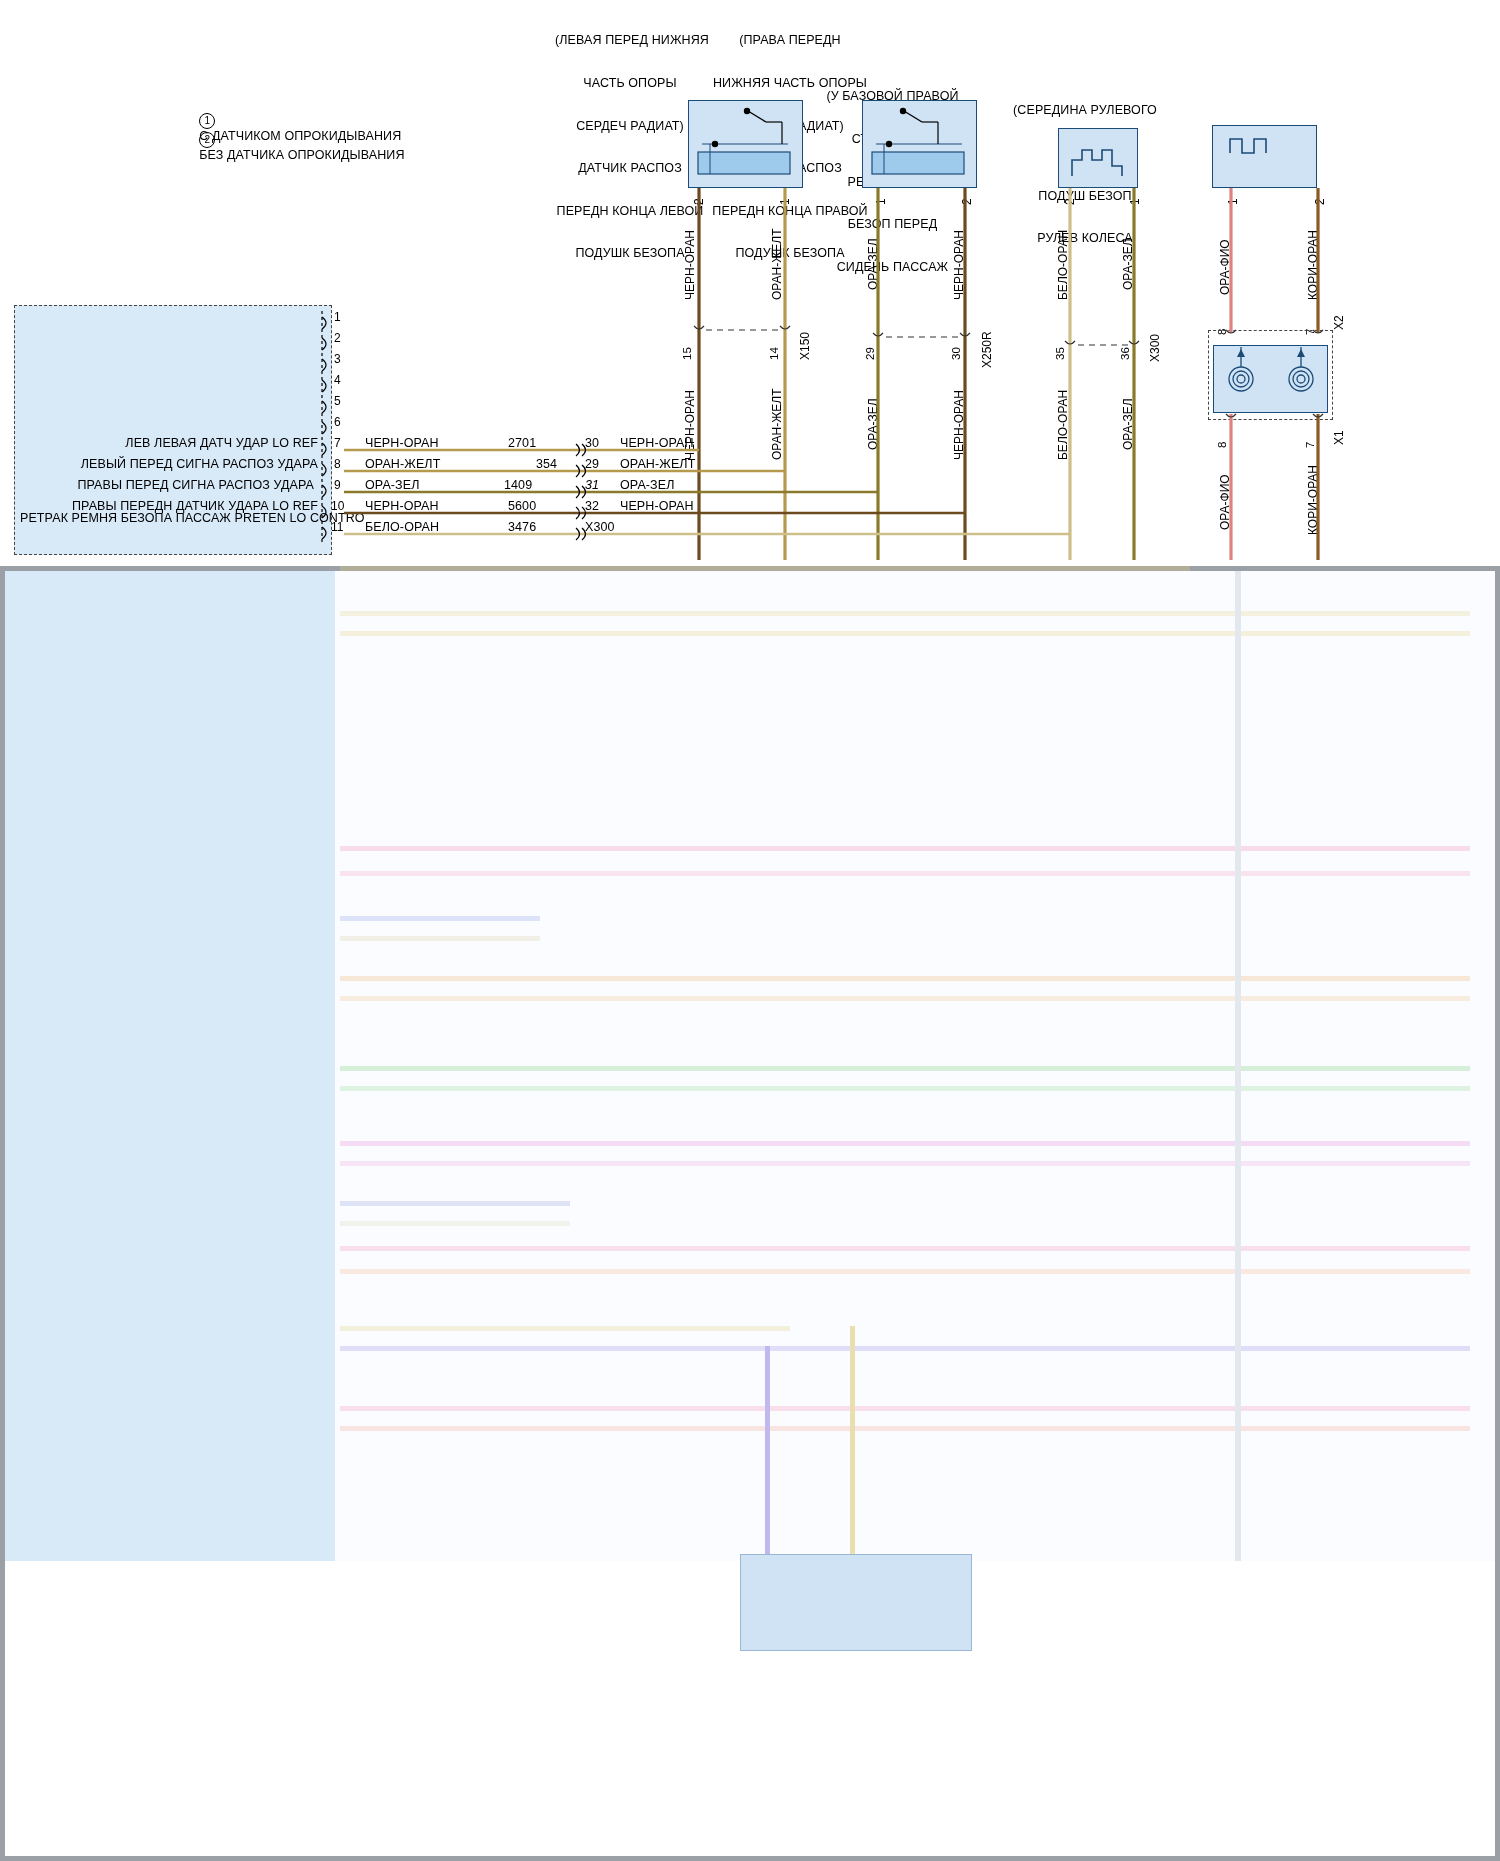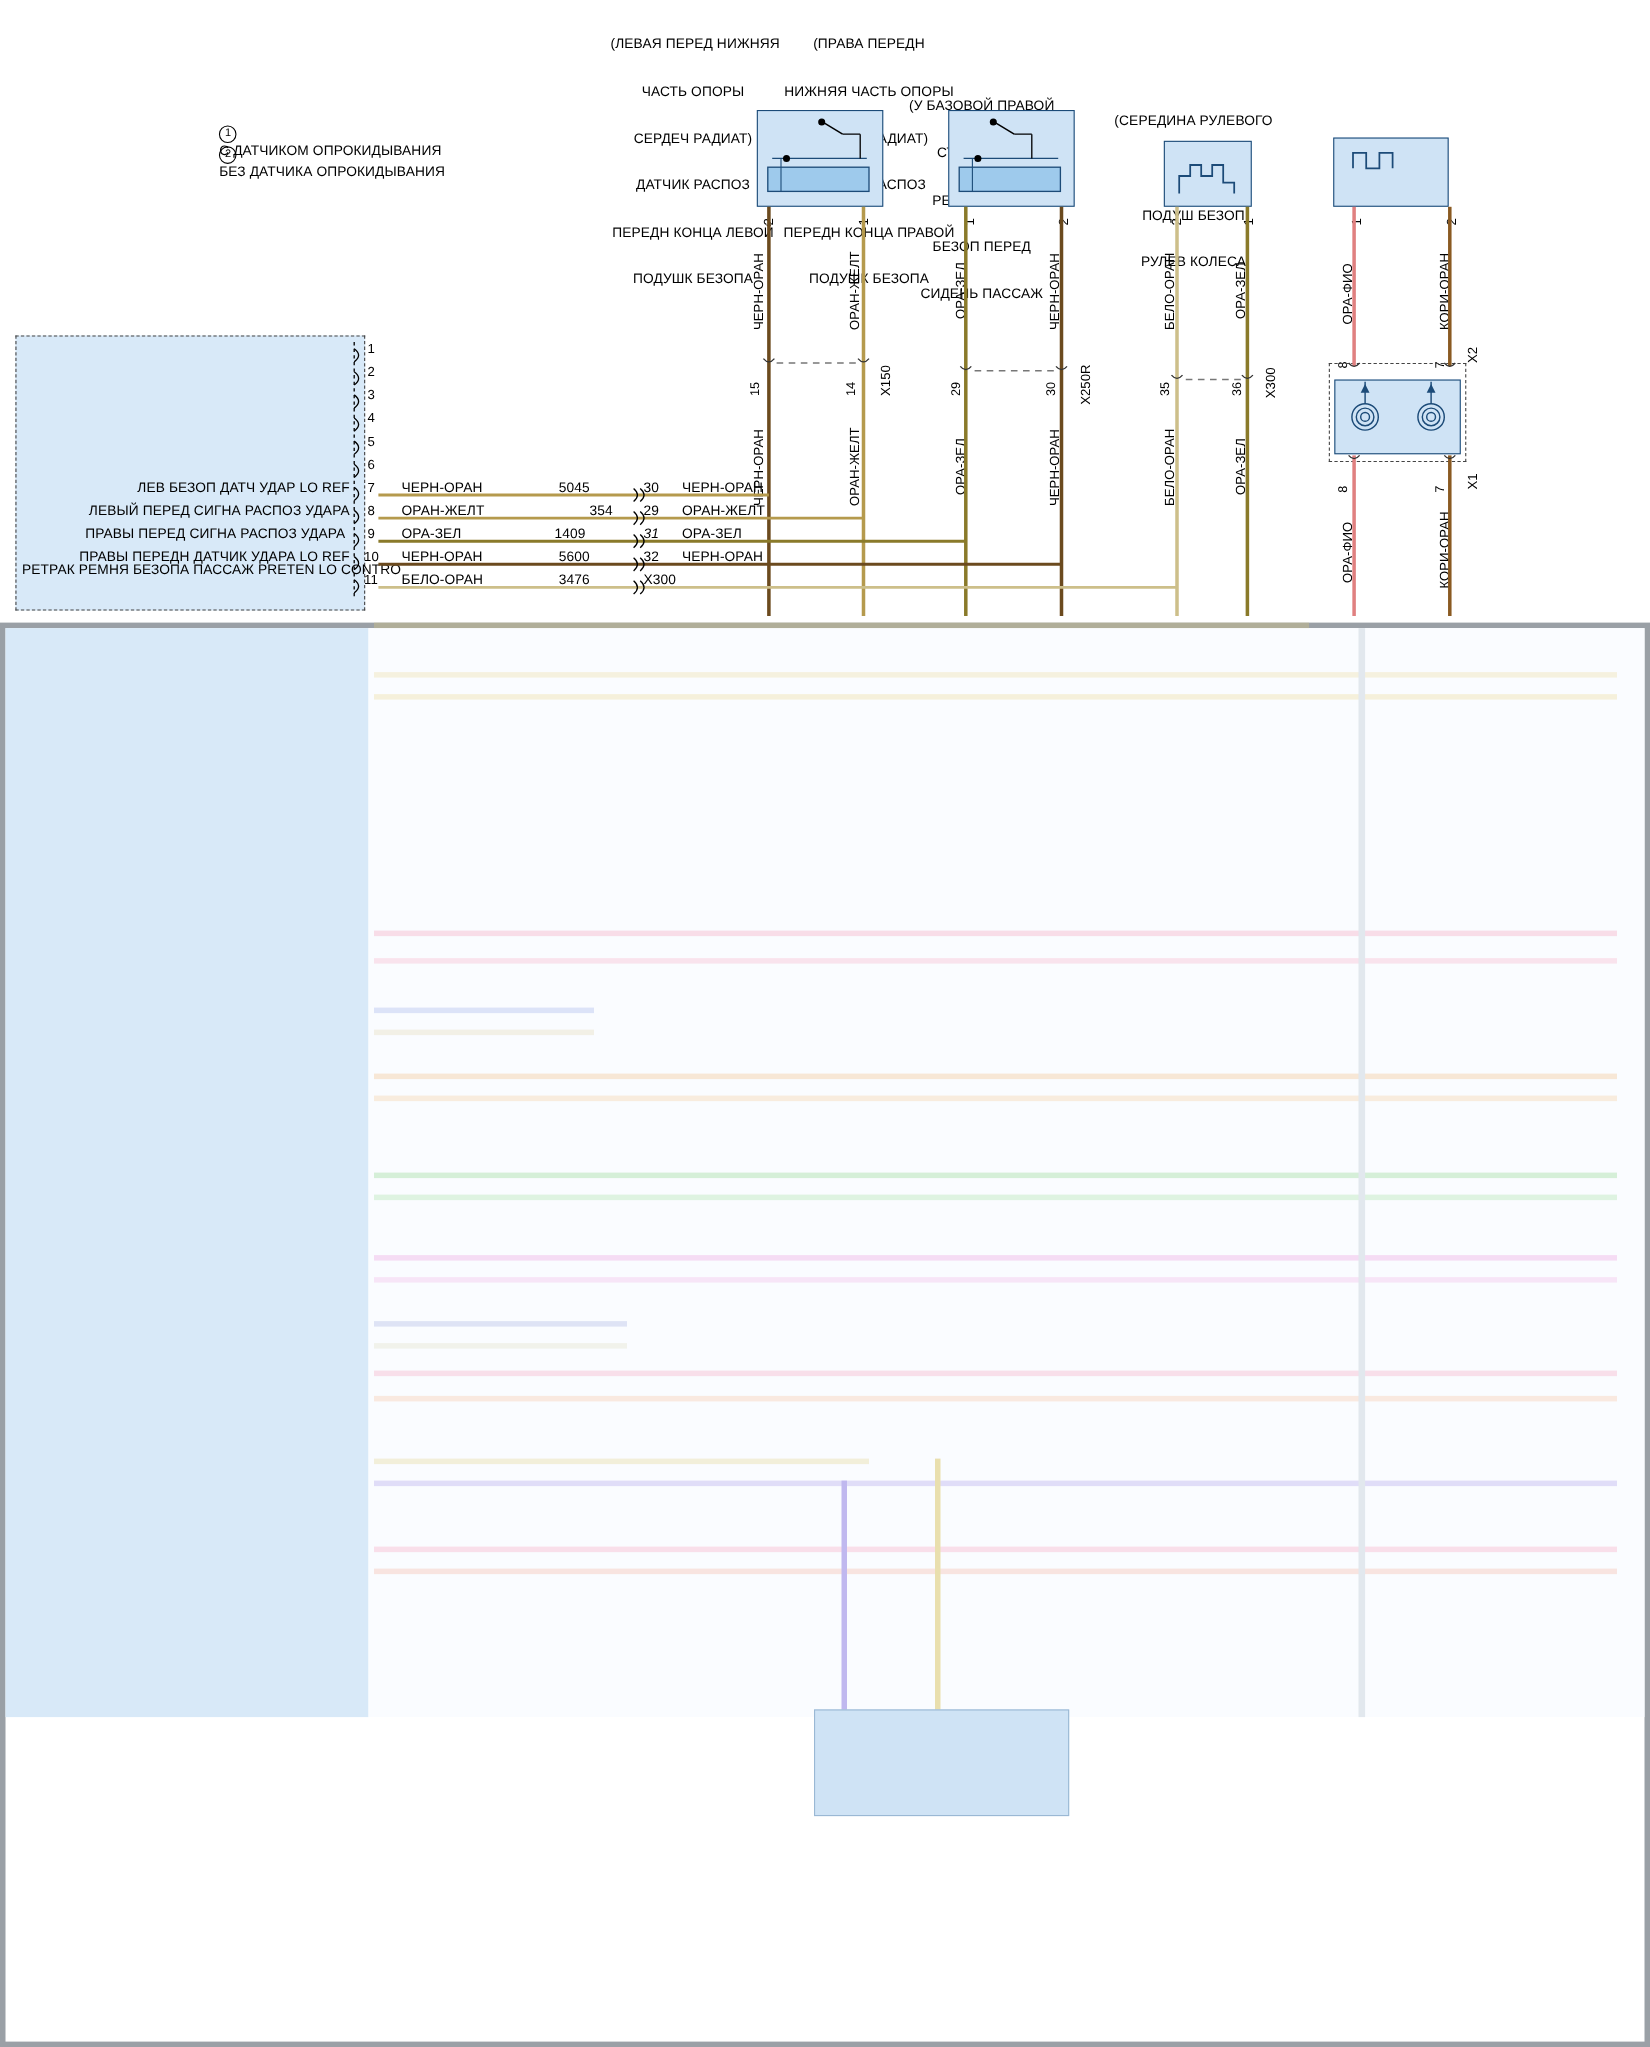--- a/index.html
+++ b/index.html
@@ -248,33 +248,33 @@
   <div class="pinnum" style="left:334px;top:352px;">3</div>
   <div class="pinnum" style="left:334px;top:373px;">4</div>
   <div class="pinnum" style="left:334px;top:394px;">5</div>
   <div class="pinnum" style="left:334px;top:415px;">6</div>
   <div class="pinnum" style="left:334px;top:436px;">7</div>
   <div class="pinnum" style="left:334px;top:457px;">8</div>
   <div class="pinnum" style="left:334px;top:478px;">9</div>
   <div class="pinnum" style="left:331px;top:499px;">10</div>
   <div class="pinnum" style="left:331px;top:520px;">11</div>
 
-  <div class="lbl r" style="left:80px;top:436px;width:238px;">ЛЕВ БЕЗОП ДАТЧ УДАР LO REF</div>
+  <div class="lbl r" style="left:80px;top:436px;width:238px;">ЛЕВ ЛЕВАЯ ДАТЧ УДАР LO REF</div>
   <div class="lbl r" style="left:60px;top:457px;width:258px;">ЛЕВЫЙ ПЕРЕД СИГНА РАСПОЗ УДАРА</div>
   <div class="lbl r" style="left:56px;top:478px;width:258px;">ПРАВЫ ПЕРЕД СИГНА РАСПОЗ УДАРА</div>
   <div class="lbl r" style="left:60px;top:499px;width:258px;">ПРАВЫ ПЕРЕДН ДАТЧИК УДАРА LO REF</div>
   <div class="lbl r" style="left:20px;top:511px;width:298px;line-height:14px;">РЕТРАК РЕМНЯ БЕЗОПА ПАССАЖ PRETEN LO CONTRO</div>
 
   <div class="lbl" style="left:365px;top:436px;">ЧЕРН-ОРАН</div>
   <div class="lbl" style="left:365px;top:457px;">ОРАН-ЖЕЛТ</div>
   <div class="lbl" style="left:365px;top:478px;">ОРА-ЗЕЛ</div>
   <div class="lbl" style="left:365px;top:499px;">ЧЕРН-ОРАН</div>
   <div class="lbl" style="left:365px;top:520px;">БЕЛО-ОРАН</div>
 
-  <div class="lbl" style="left:508px;top:436px;">5045</div>
+  <div class="lbl" style="left:508px;top:436px;">2701</div>
   <div class="lbl" style="left:536px;top:457px;text-align:center;">354</div>
   <div class="lbl" style="left:504px;top:478px;">1409</div>
   <div class="lbl" style="left:508px;top:499px;">5600</div>
   <div class="lbl" style="left:508px;top:520px;">3476</div>
 
   <div class="lbl" style="left:585px;top:436px;">30</div>
   <div class="lbl" style="left:585px;top:457px;">29</div>
   <div class="lbl" style="left:585px;top:478px;font-style:italic;">31</div>
   <div class="lbl" style="left:585px;top:499px;">32</div>
   <div class="lbl" style="left:585px;top:520px;">X300</div>

